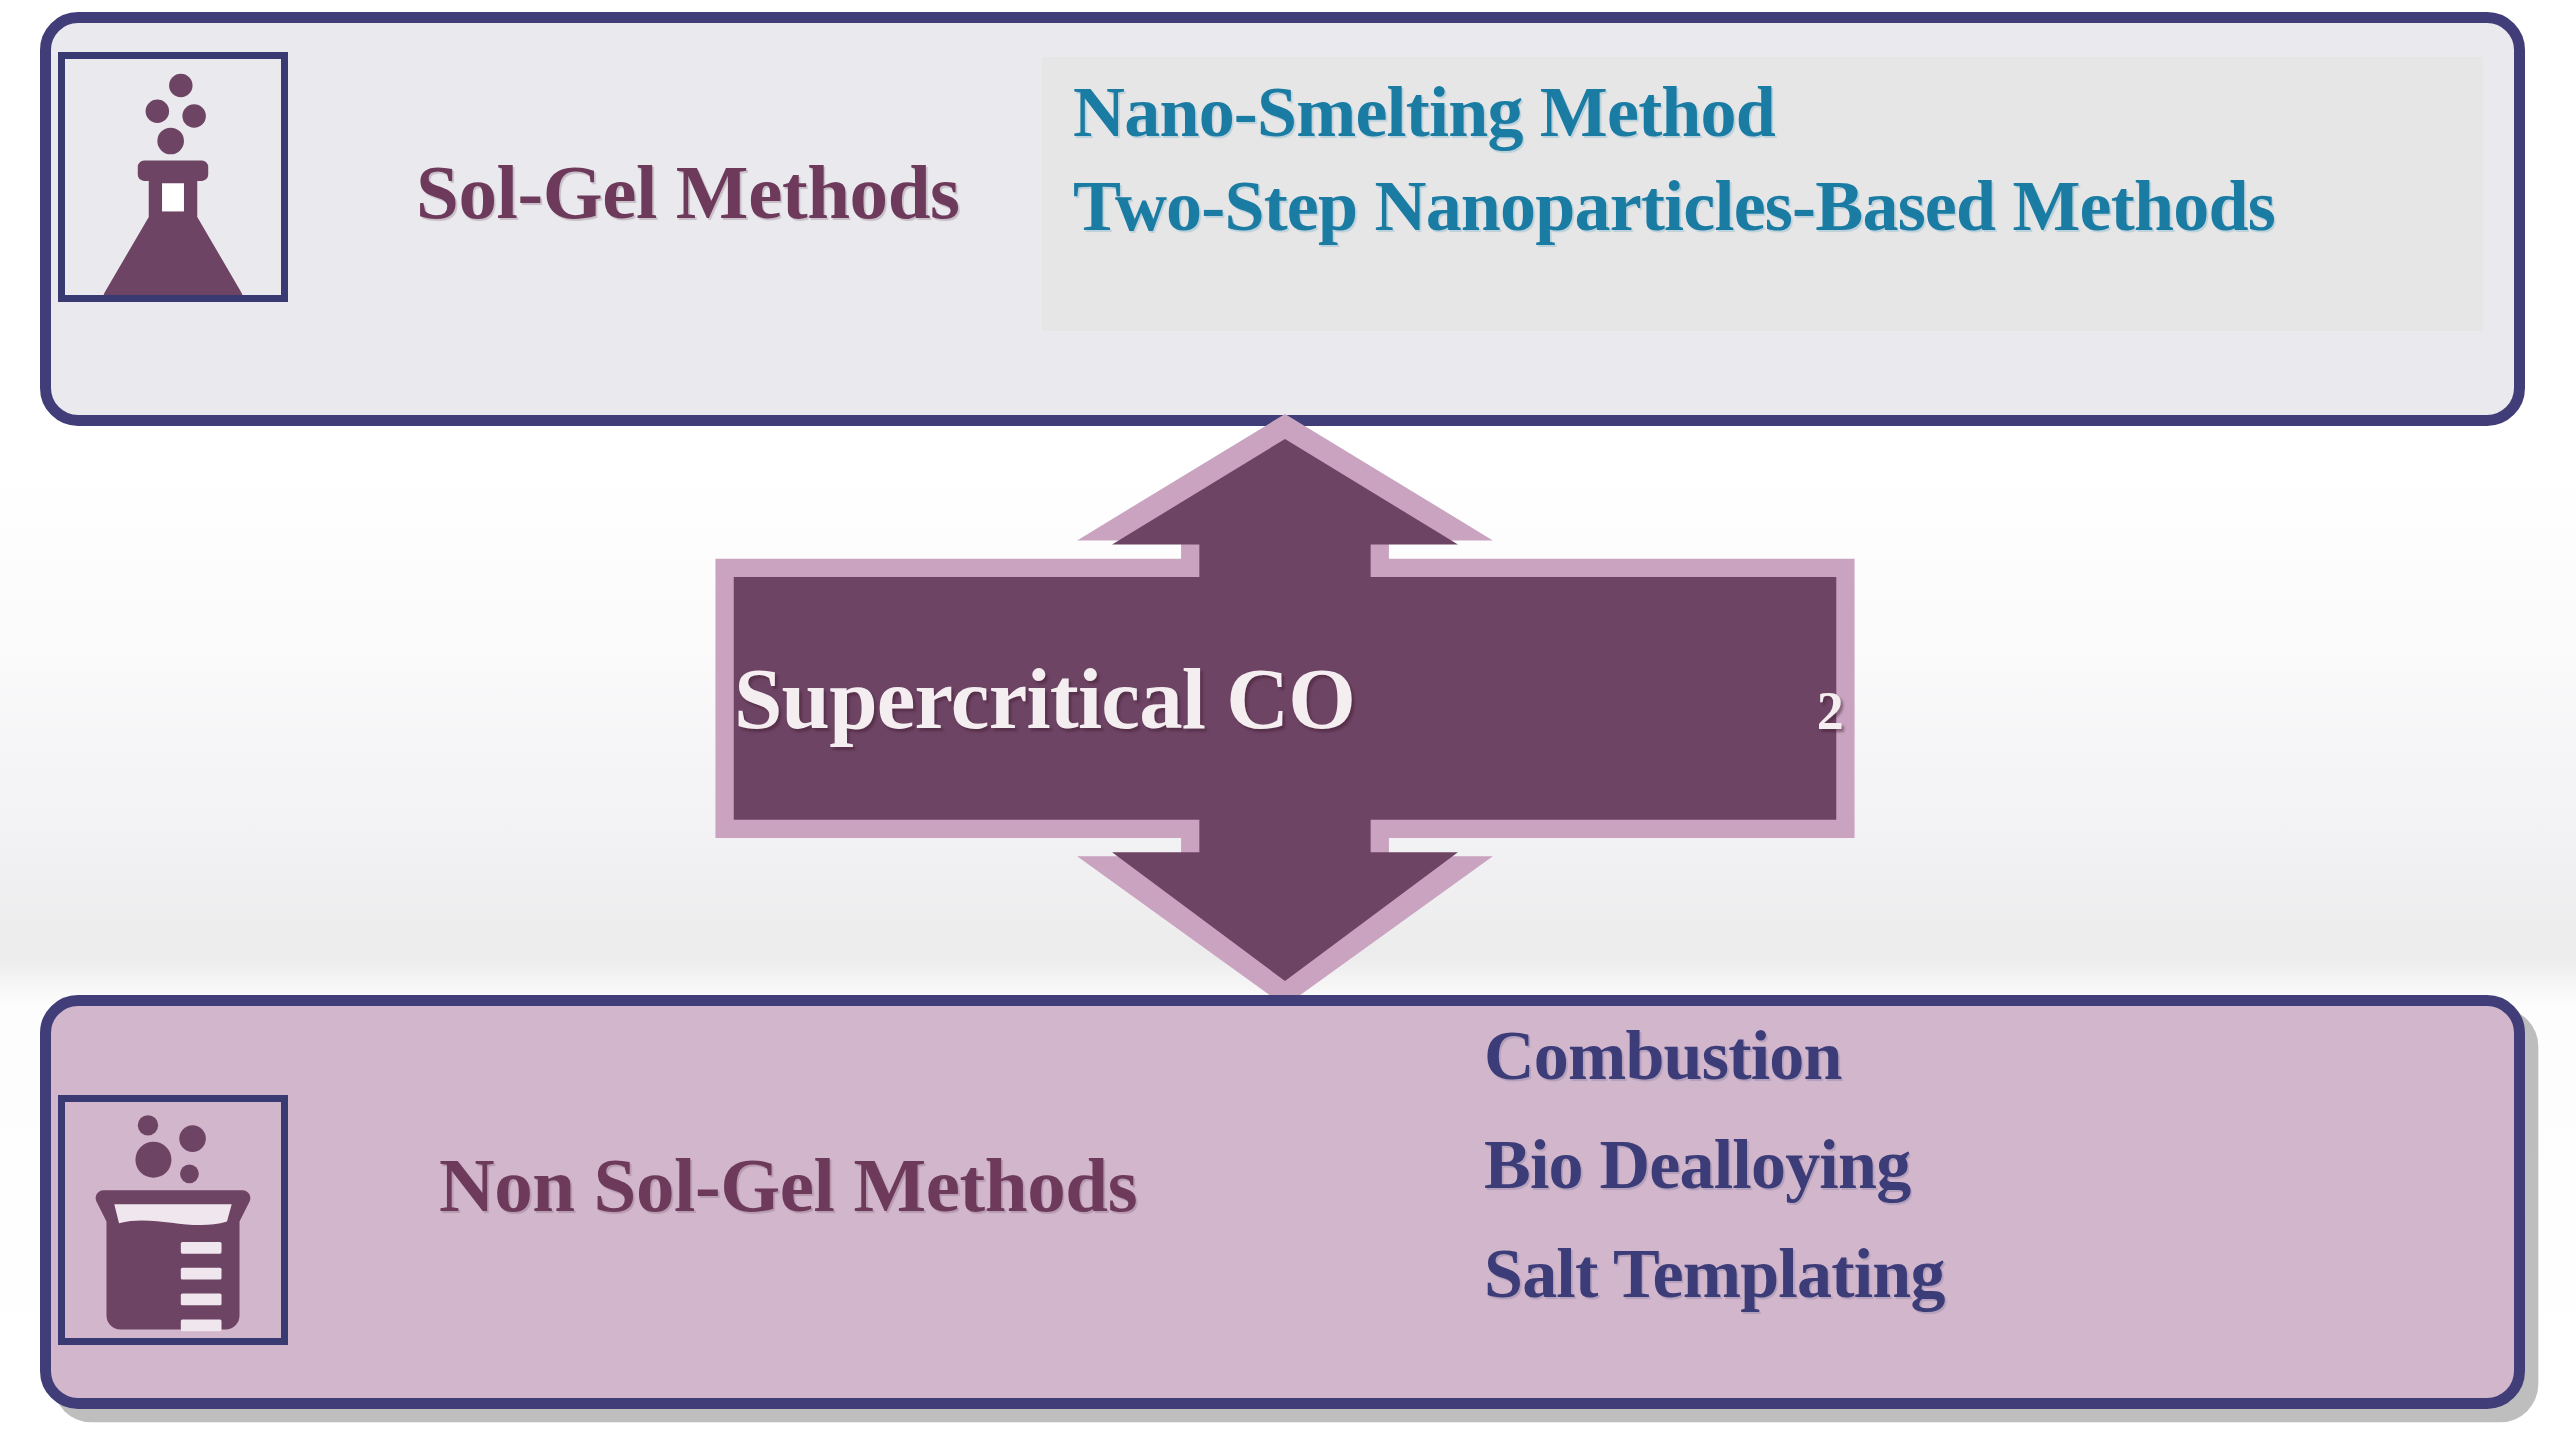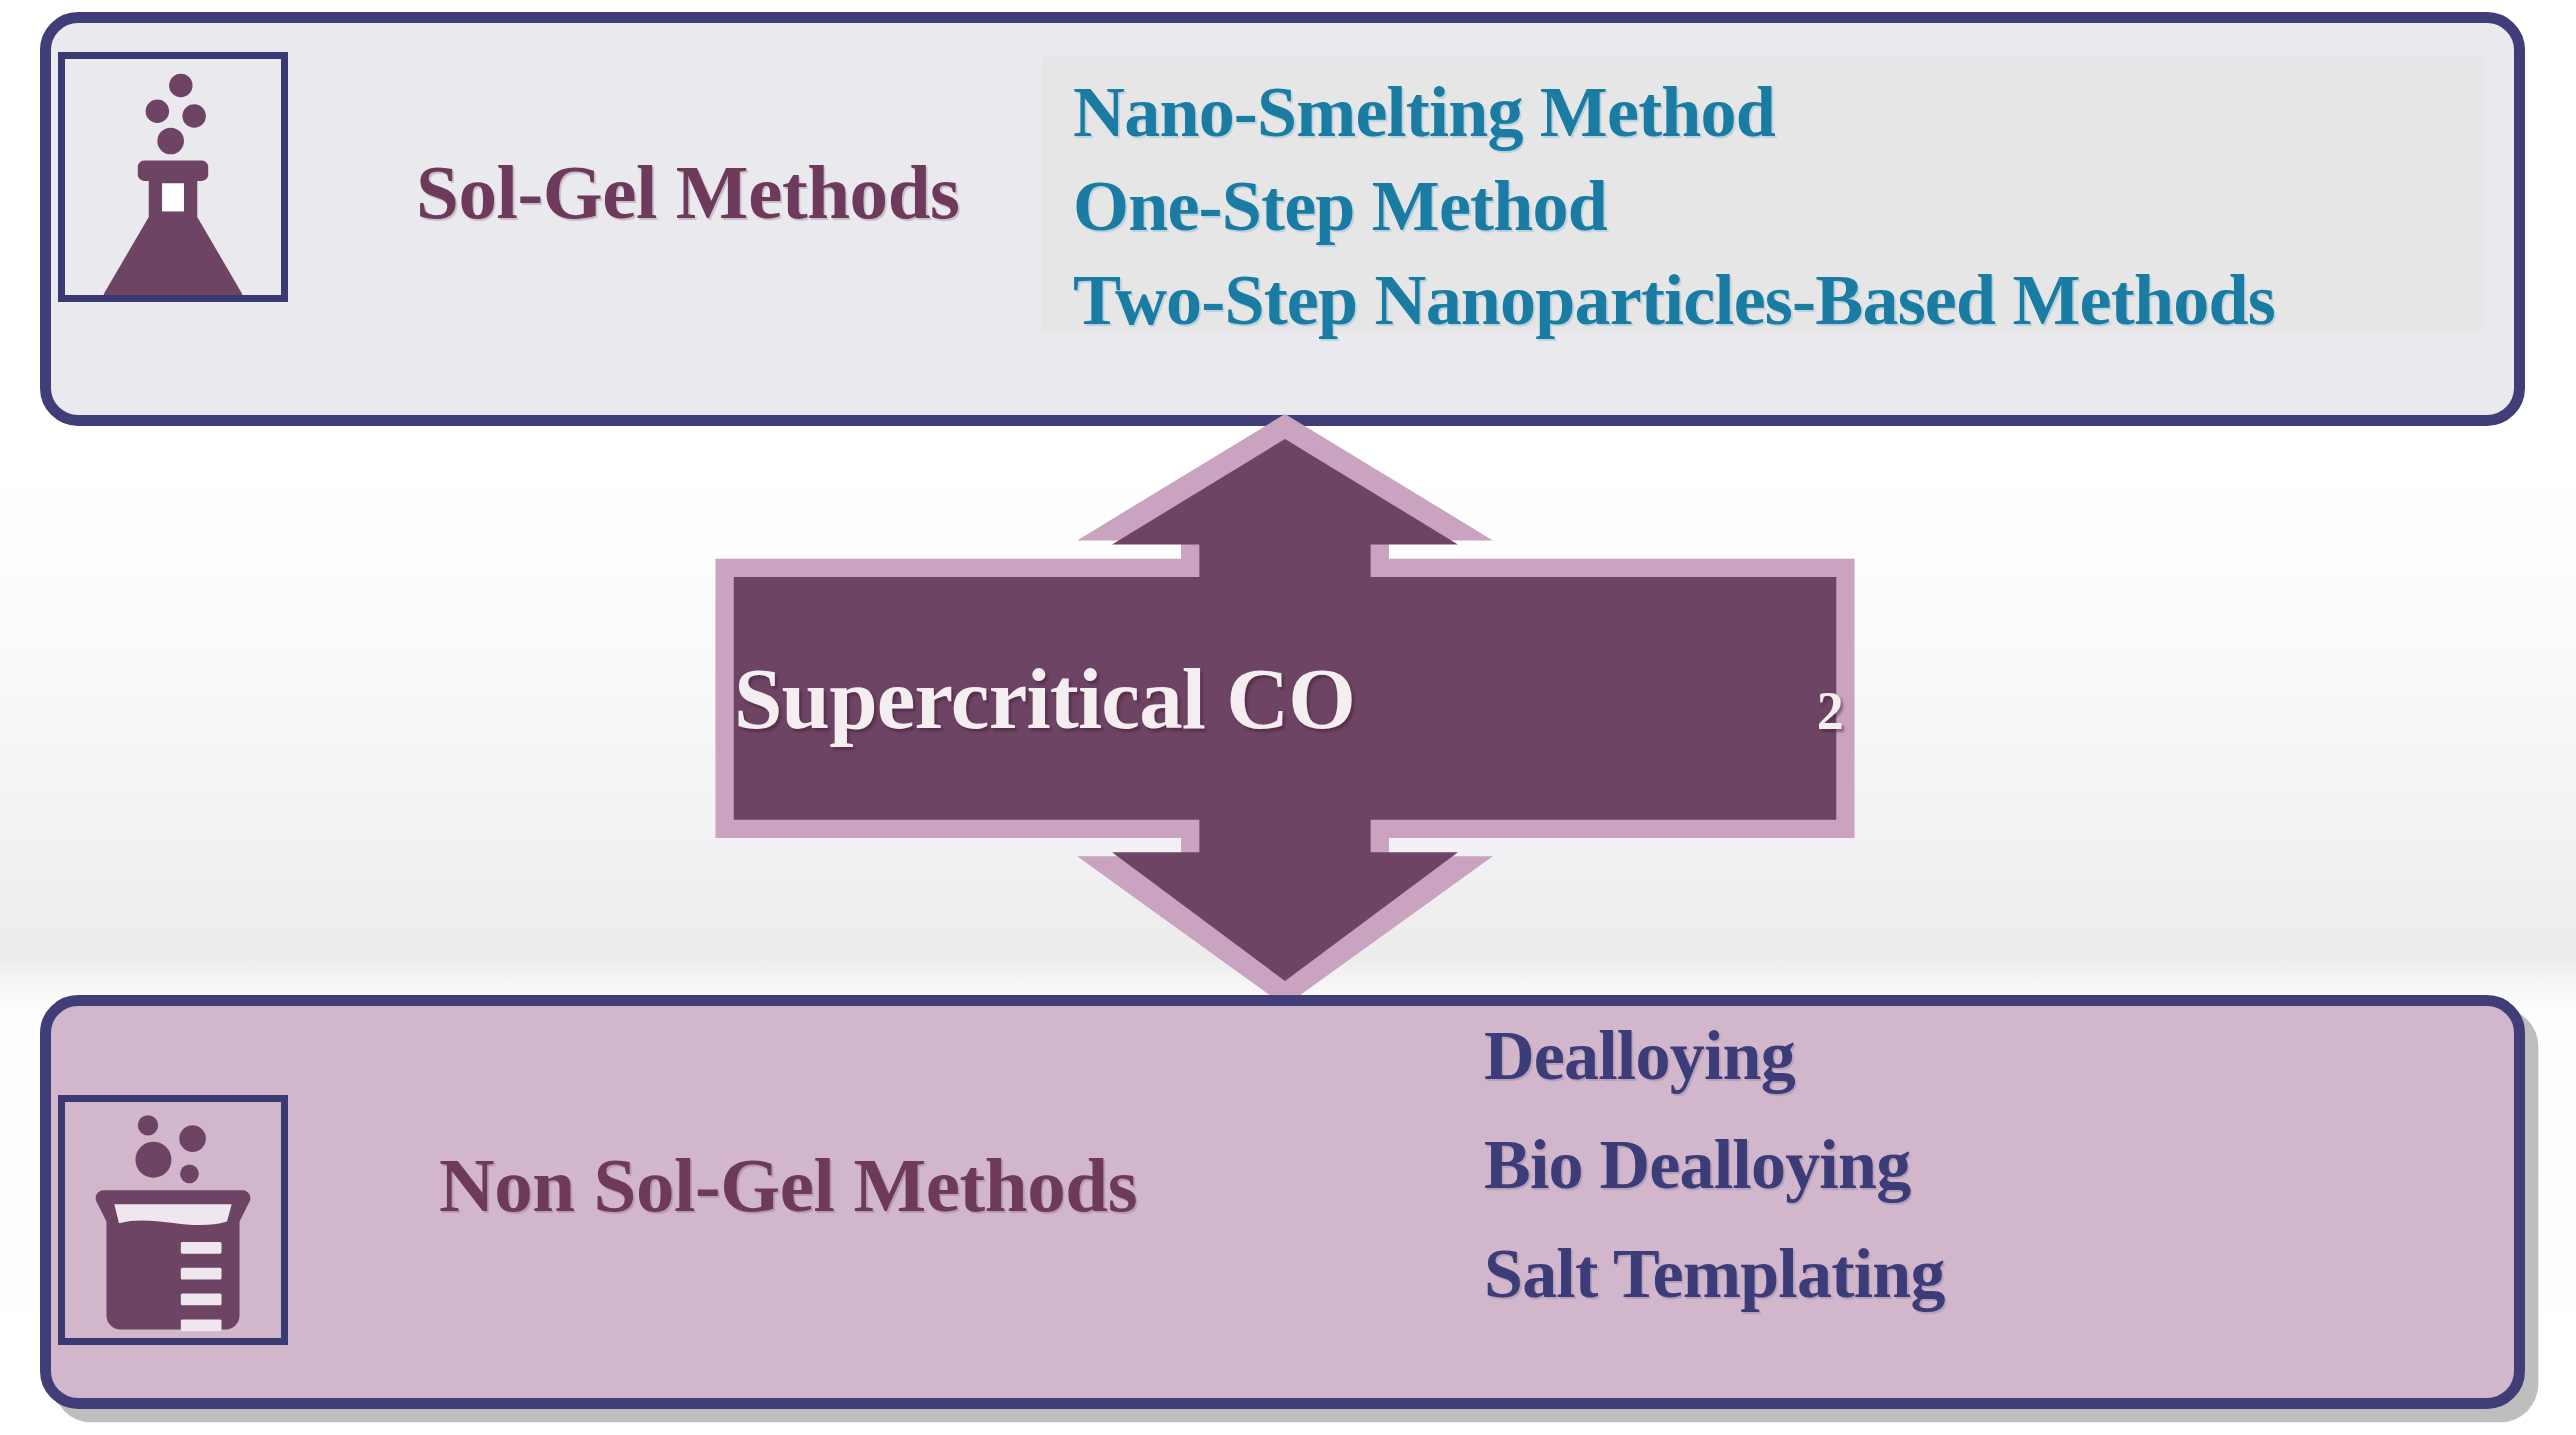--- a/index.html
+++ b/index.html
@@ -201,21 +201,20 @@
       </g>
 
       <rect x="124" y="158" width="28" height="36" fill="#ffffff"></rect>
     </svg>
   </div>
 
   <div id="sol-gel-label" class="cat-label">Sol-Gel Methods</div>
 
   <ul id="top-method-list" class="method-list">
     <li>Nano-Smelting Method</li>
-    <li>One-Step Method</li>
     <li>Two-Step Nanoparticles-Based Methods</li>
   </ul>
 
   <div id="center-arrow">
     <svg viewBox="0 0 1370 712" xmlns="http://www.w3.org/2000/svg" aria-hidden="true">
 
       <path d="M685 0
                L935 152
                L810 152
                L810 174
@@ -282,19 +281,19 @@
         <rect x="148" y="211" width="52" height="15" rx="2"></rect>
         <rect x="148" y="244" width="52" height="15" rx="2"></rect>
         <rect x="148" y="277" width="52" height="15" rx="2"></rect>
       </g>
     </svg>
   </div>
 
   <div id="non-sol-gel-label" class="cat-label">Non Sol-Gel Methods</div>
 
   <ul id="bottom-method-list" class="method-list">
-    <li>Dealloying</li>
+    <li>Combustion</li>
     <li>Bio Dealloying</li>
     <li>Salt Templating</li>
   </ul>
 
 </div>
 
 
 </body></html>

